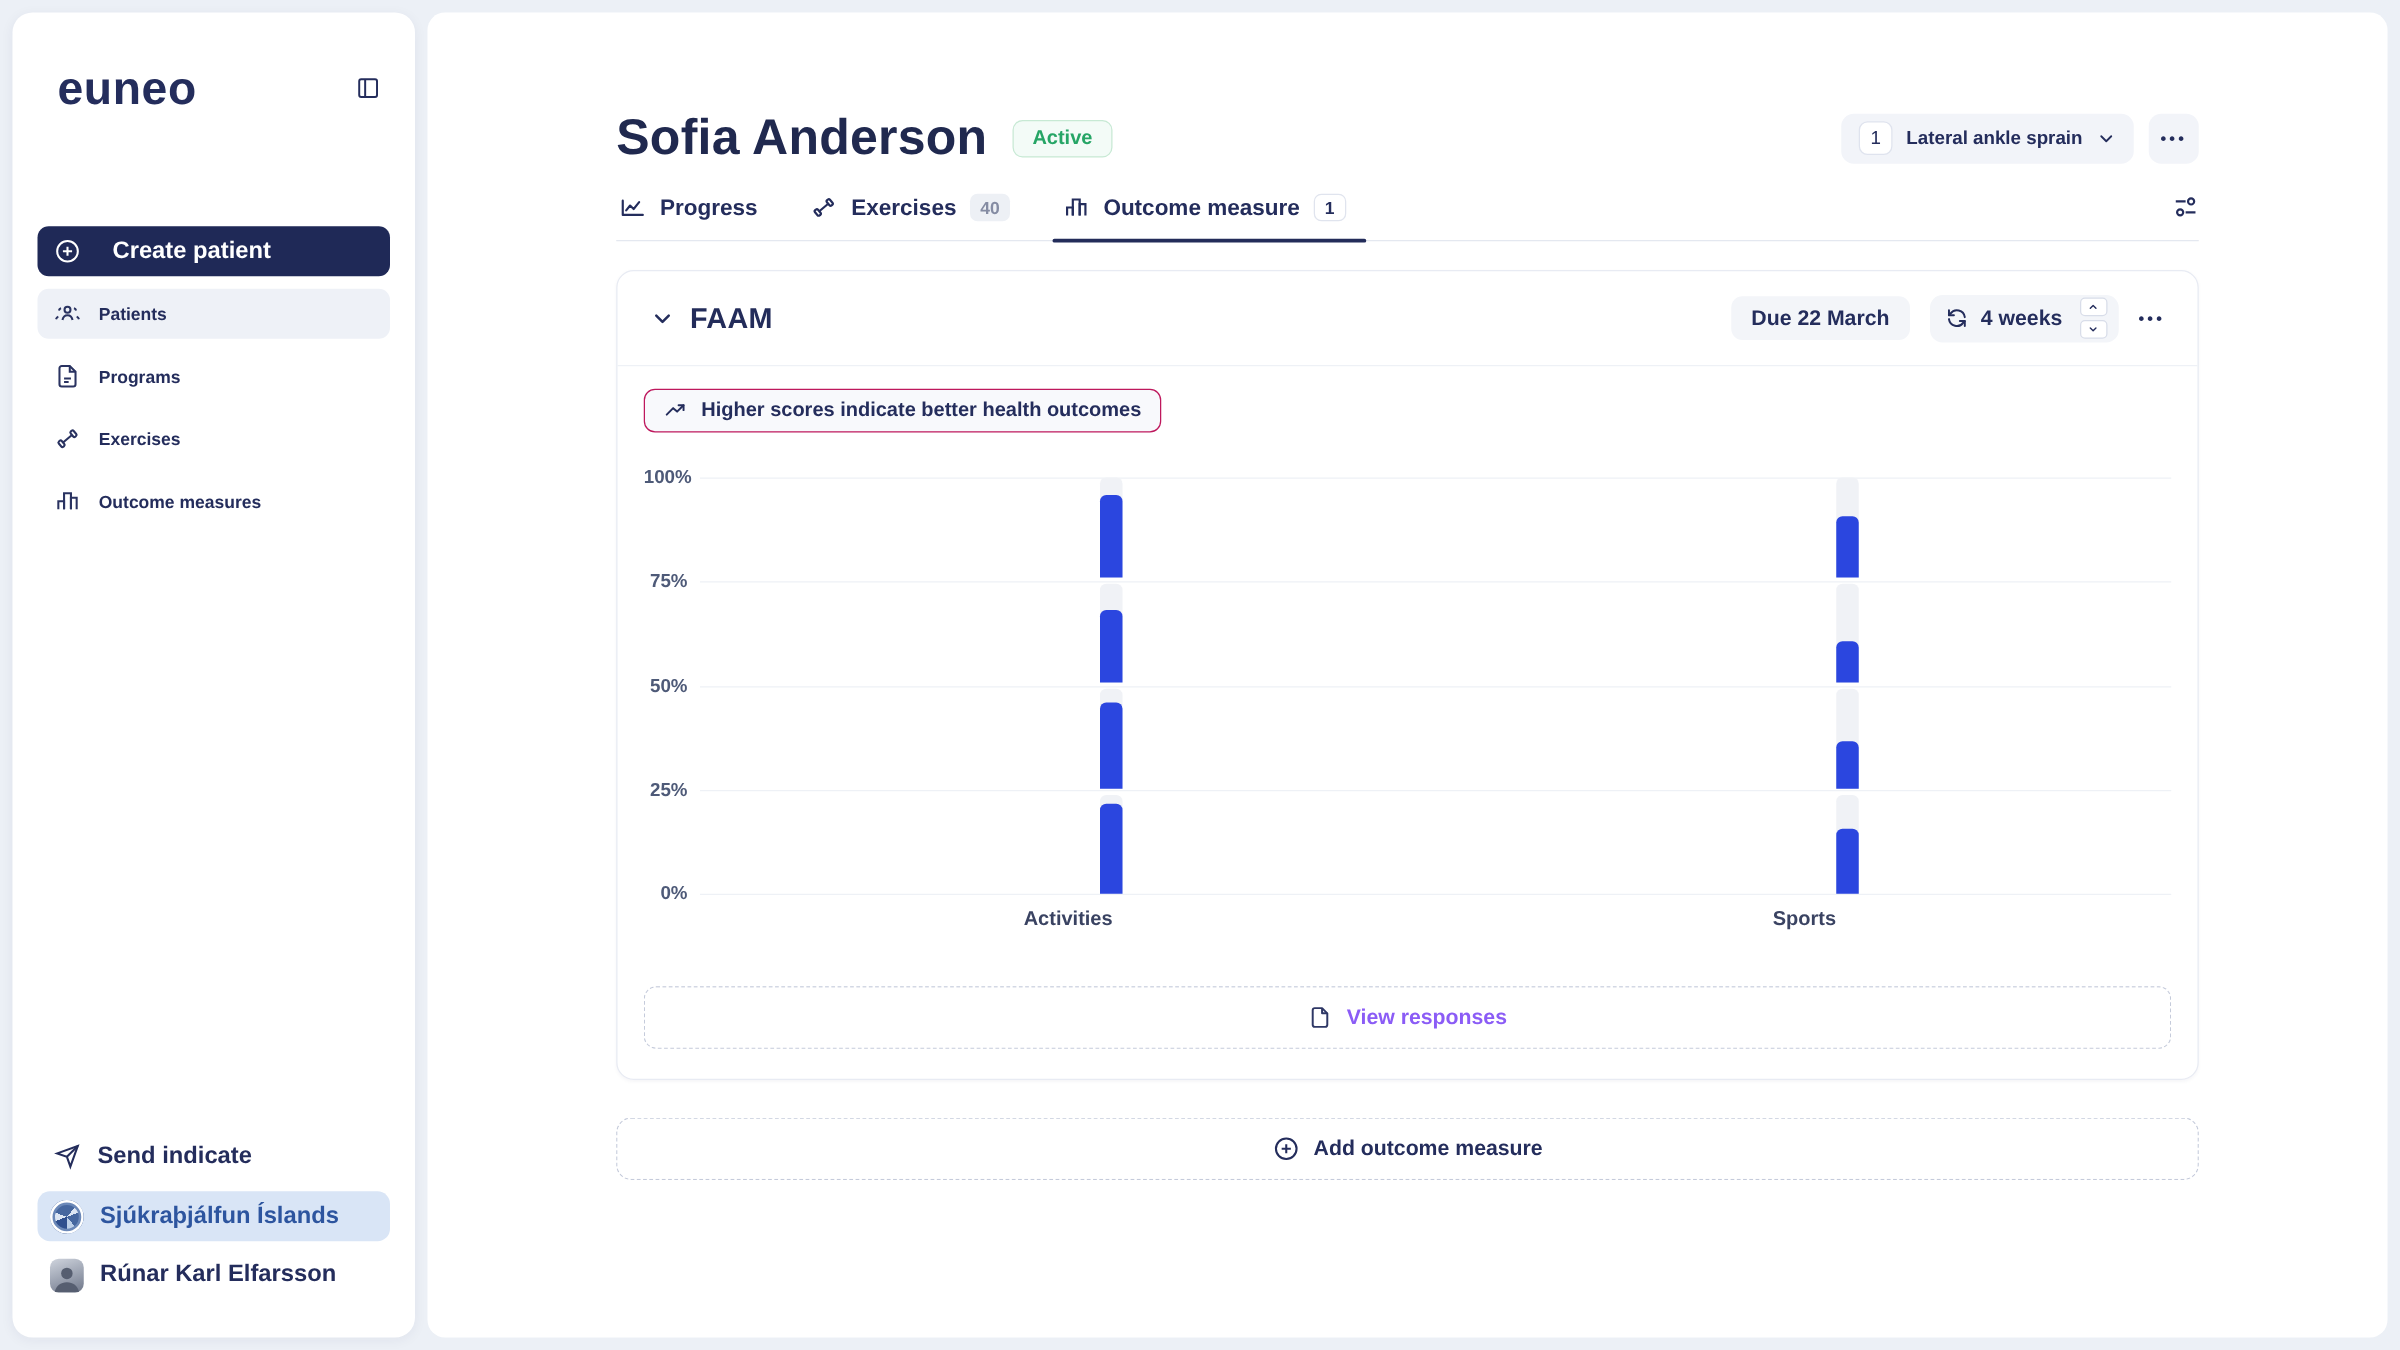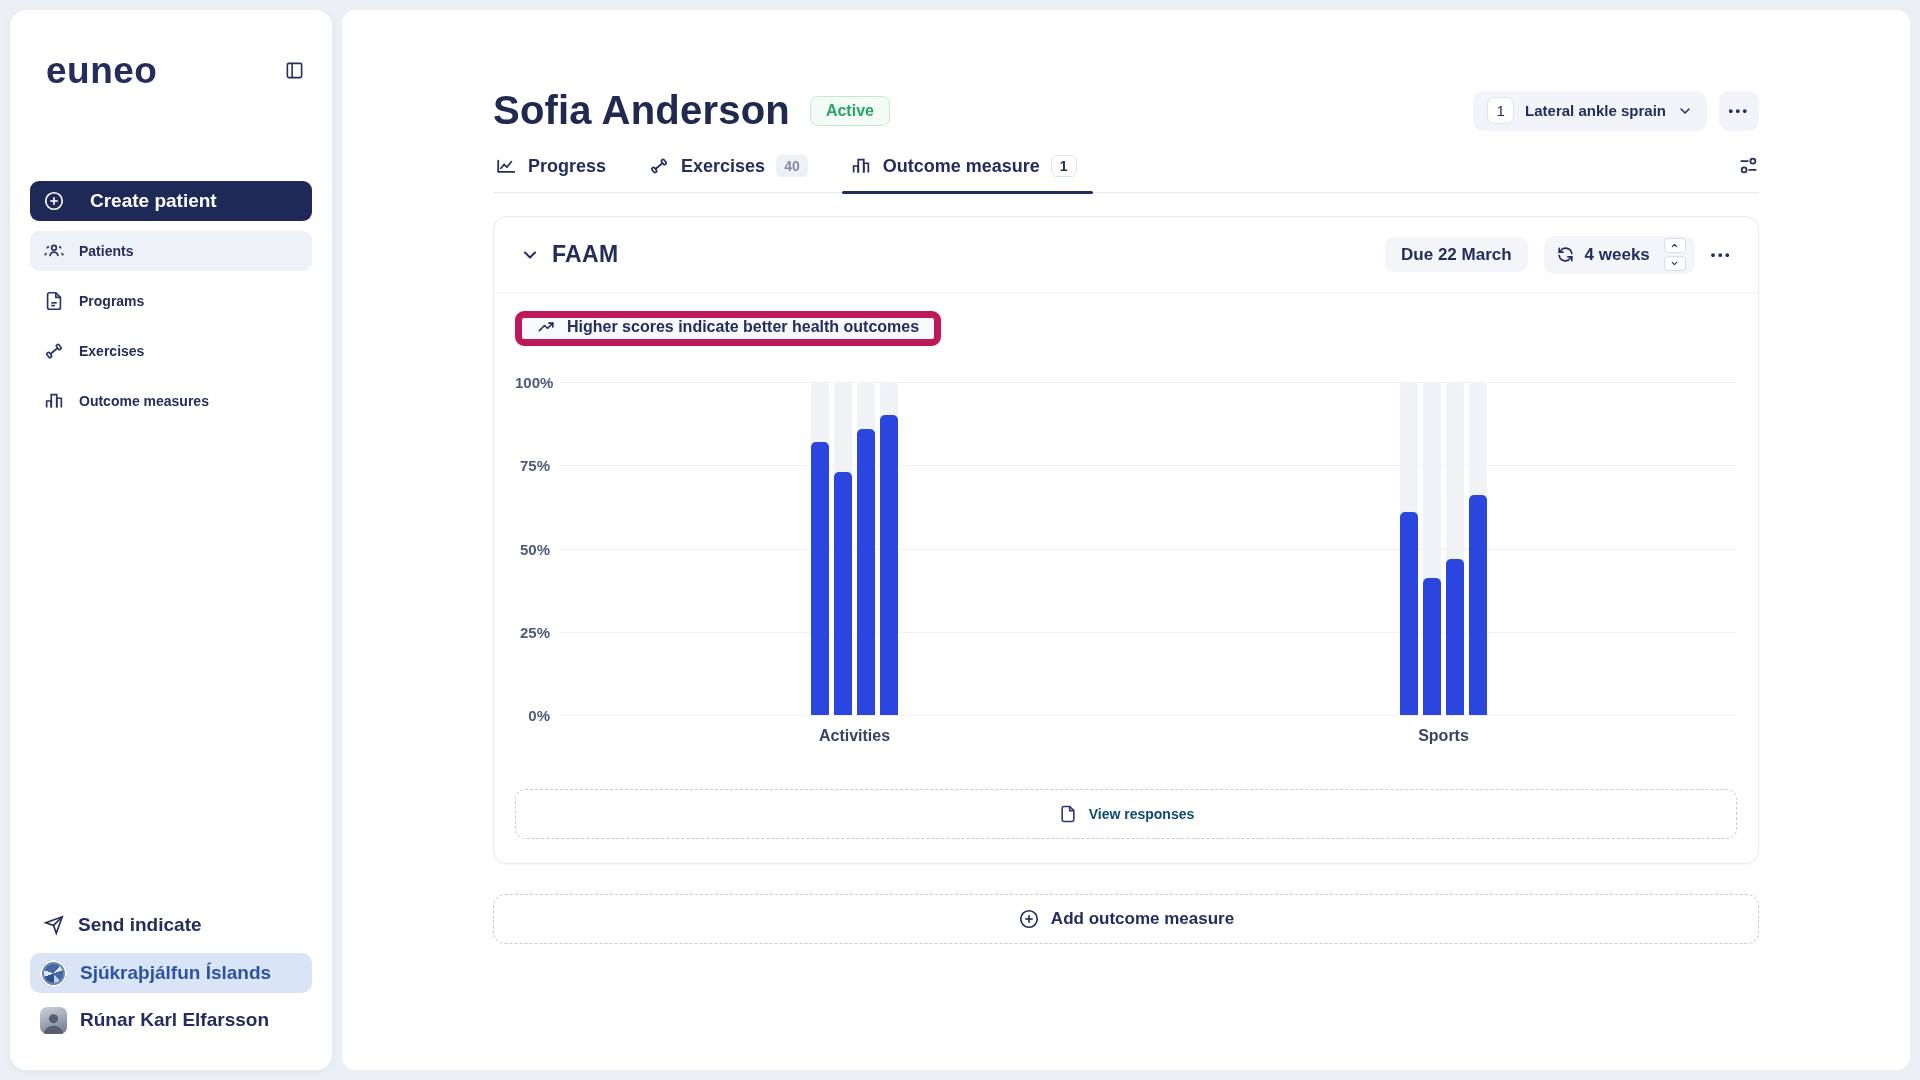--- a/index.html
+++ b/index.html
@@ -113,47 +113,47 @@
     padding:0 16px; font-size:17px; font-weight:600; color:#242d5c; cursor:pointer;
   }
   .freq-chip { height:38px; border-radius:10px; gap:10px; padding:0 9px 0 12px; }
   .stepper { display:flex; flex-direction:column; gap:3px; margin-left:4px; }
   .step-btn {
     width:22px; height:15px; background:#fff; border:1px solid #d8dde9; border-radius:4px;
     display:flex; align-items:center; justify-content:center; color:#242d5c; cursor:pointer;
   }
   .mc-body { padding:18px 21px 24px; }
   .info-badge {
-    display:inline-flex; gap:11px; height:35px; padding:0 15px;
-    border:7px solid #be185d; background:#f8f9fc; border-radius:9px;
+    display:inline-flex; align-items:center; gap:11px; height:35px; padding:0 15px;
+    border:1px solid #be185d; background:#f8f9fc; border-radius:9px;
     font-size:16px; font-weight:600; color:#242d5c;
   }
 
   
   .chart-plot { position:relative; height:333px; margin-top:36px; }
   .gridline { position:absolute; left:45px; right:0; height:1px; background:#eef1f6; }
   .ytick {
     position:absolute; left:0; width:35px; text-align:right; transform:translateY(-50%);
     font-size:15px; font-weight:600; color:#4e5a78;
   }
-  .bar-group { position:absolute; top:0; bottom:0; width:87px; display:flex; gap:5px; align-items:flex-end; }
+  .bar-group { position:absolute; top:0; bottom:0; width:87px; display:flex; gap:5px; align-items:flex-end;flex-direction:column; }
   .track {
     width:18px; height:100%; background:#f0f2f6; border-radius:5px 5px 0 0;
     display:flex; align-items:flex-end;
   }
   .bar { width:100%; border-radius:5px 5px 0 0; }
   .cat-label {
     position:absolute; top:calc(100% + 12px); left:50%; transform:translateX(-50%);
     font-size:16px; font-weight:600; color:#3a4362; white-space:nowrap;
   }
 
   .view-btn {
     margin-top:74px; height:50px; width:100%; border:1.5px dashed #c5cbdb; border-radius:10px;
     background:#fff; display:flex; align-items:center; justify-content:center; gap:11px;
-    font-size:14px; font-weight:700; color:#0c4a6e; cursor:pointer;
+    font-size:17px; font-weight:700; color:#8b5cf6; cursor:pointer;
   }
 
   .add-btn {
     margin-top:30px; height:50px; border:1.5px dashed #c5cbdb; border-radius:12px;
     background:#fff; display:flex; align-items:center; justify-content:center; gap:11px;
     font-size:17px; font-weight:700; color:#242d5c; cursor:pointer;
   }
 </style>
 </head>
 <body>

